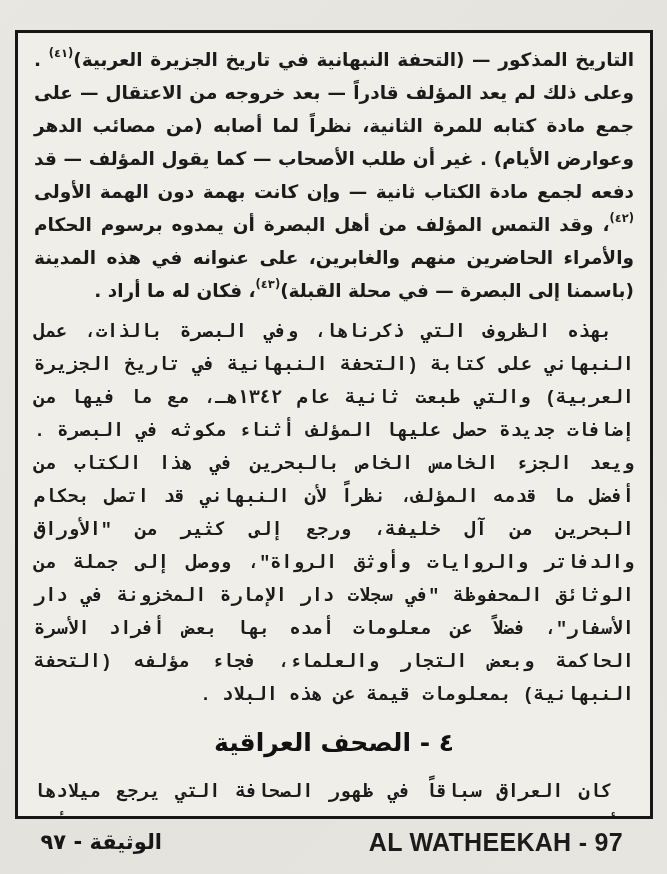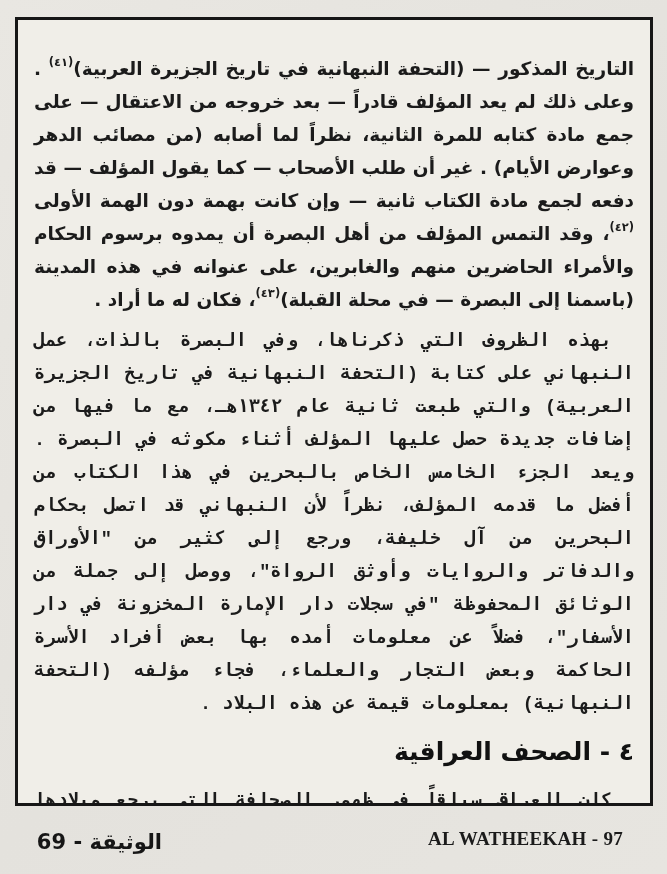--- a/index.html
+++ b/index.html
@@ -11,25 +11,25 @@
     overflow: hidden;
   }
   .scan-page {
     position: absolute;
     left: 0; top: 0;
     width: 667px; height: 874px;
     background: linear-gradient(135deg, #e9e7e2 0%, #e4e2dd 55%, #e7e5e0 100%);
   }
   .frame {
     position: absolute;
-    left: 15px; top: 17px;
+    left: 15px; top: 30px;
     width: 638px; height: 789px;
     border: 3px solid #161616;
     background: #f0eee8;
-    padding: 32px 16px 0 16px;
+    padding: 10px 16px 0 16px;
     overflow: hidden;
   }
   .body-text {
     direction: rtl;
     color: #1b1b1b;
     font-size: 18.5px;
     font-weight: 700;
     line-height: 33px;
     text-align: justify;
   }
@@ -37,21 +37,21 @@
   .para.indented { text-indent: 22px; font-family: Liberation Mono, monospace; }
   .fnref {
     display: inline-block;
     font-size: 11.5px;
     vertical-align: 9px;
     line-height: 0;
     font-weight: 700;
   }
   .section-heading {
     direction: rtl;
-    text-align: right;
+    text-align: center;
     color: #111;
     font-size: 25px;
     font-weight: 900;
     letter-spacing: 0.5px;
     margin: 14px 0 16px 0;
     line-height: 34px;
   }
   .page-footer {
     position: absolute;
     left: 0; top: 822px;
@@ -62,22 +62,22 @@
     right: 505px; top: 8px;
     direction: rtl;
     font-size: 21px;
     font-weight: 900;
     color: #161616;
     white-space: nowrap;
   }
   .footer-english {
     position: absolute;
     right: 44px; top: 6px;
-    font-family: Liberation Serif, serif;
-    font-size: 19px;
+    font-family: Liberation Sans, sans-serif;
+    font-size: 25px;
     font-weight: 700;
     letter-spacing: 0.3px;
     color: #1b1b1b;
     white-space: nowrap;
   }
 </style>
 </head>
 <body>
 
 <div class="scan-page">
@@ -90,17 +90,17 @@
       <p class="para indented">بهذه الظروف التي ذكرناها، وفي البصرة بالذات، عمل النبهاني على كتابة (التحفة النبهانية في تاريخ الجزيرة العربية) والتي طبعت ثانية عام ١٣٤٢هـ، مع ما فيها من إضافات جديدة حصل عليها المؤلف أثناء مكوثه في البصرة . ويعد الجزء الخامس الخاص بالبحرين في هذا الكتاب من أفضل ما قدمه المؤلف، نظراً لأن النبهاني قد اتصل بحكام البحرين من آل خليفة، ورجع إلى كثير من "الأوراق والدفاتر والروايات وأوثق الرواة"، ووصل إلى جملة من الوثائق المحفوظة "في سجلات دار الإمارة المخزونة في دار الأسفار"، فضلاً عن معلومات أمده بها بعض أفراد الأسرة الحاكمة وبعض التجار والعلماء، فجاء مؤلفه (التحفة النبهانية) بمعلومات قيمة عن هذه البلاد .</p>
 
       <h2 class="section-heading">٤ - الصحف العراقية</h2>
 
       <p class="para indented">كان العراق سباقاً في ظهور الصحافة التي يرجع ميلادها الأول لعام ١٨٦٩م، حيث صدرت جريدة الزوراء، التي تعد أول جريدة رسمية في هذه البلاد . ولا يخفى ما للصحافة من أثر كبير في دراسة تاريخنا الحديث والمعاصر، في وقت لم تكن فيه المؤلفات المطبوعة كثيرة الانتشار . وقد عرف العراق عدداً كبيراً من الصحف الرسمية وغير الرسمية منذ صدور جريدة الزوراء</p>
 
     </div>
   </div>
 
   <div class="page-footer">
-    <span class="footer-arabic">الوثيقة - 69</span>
+    <span class="footer-arabic">الوثيقة - ٩٧</span>
     <span class="footer-english">AL WATHEEKAH - 97</span>
   </div>
 
 </div>
 
 </body></html>

